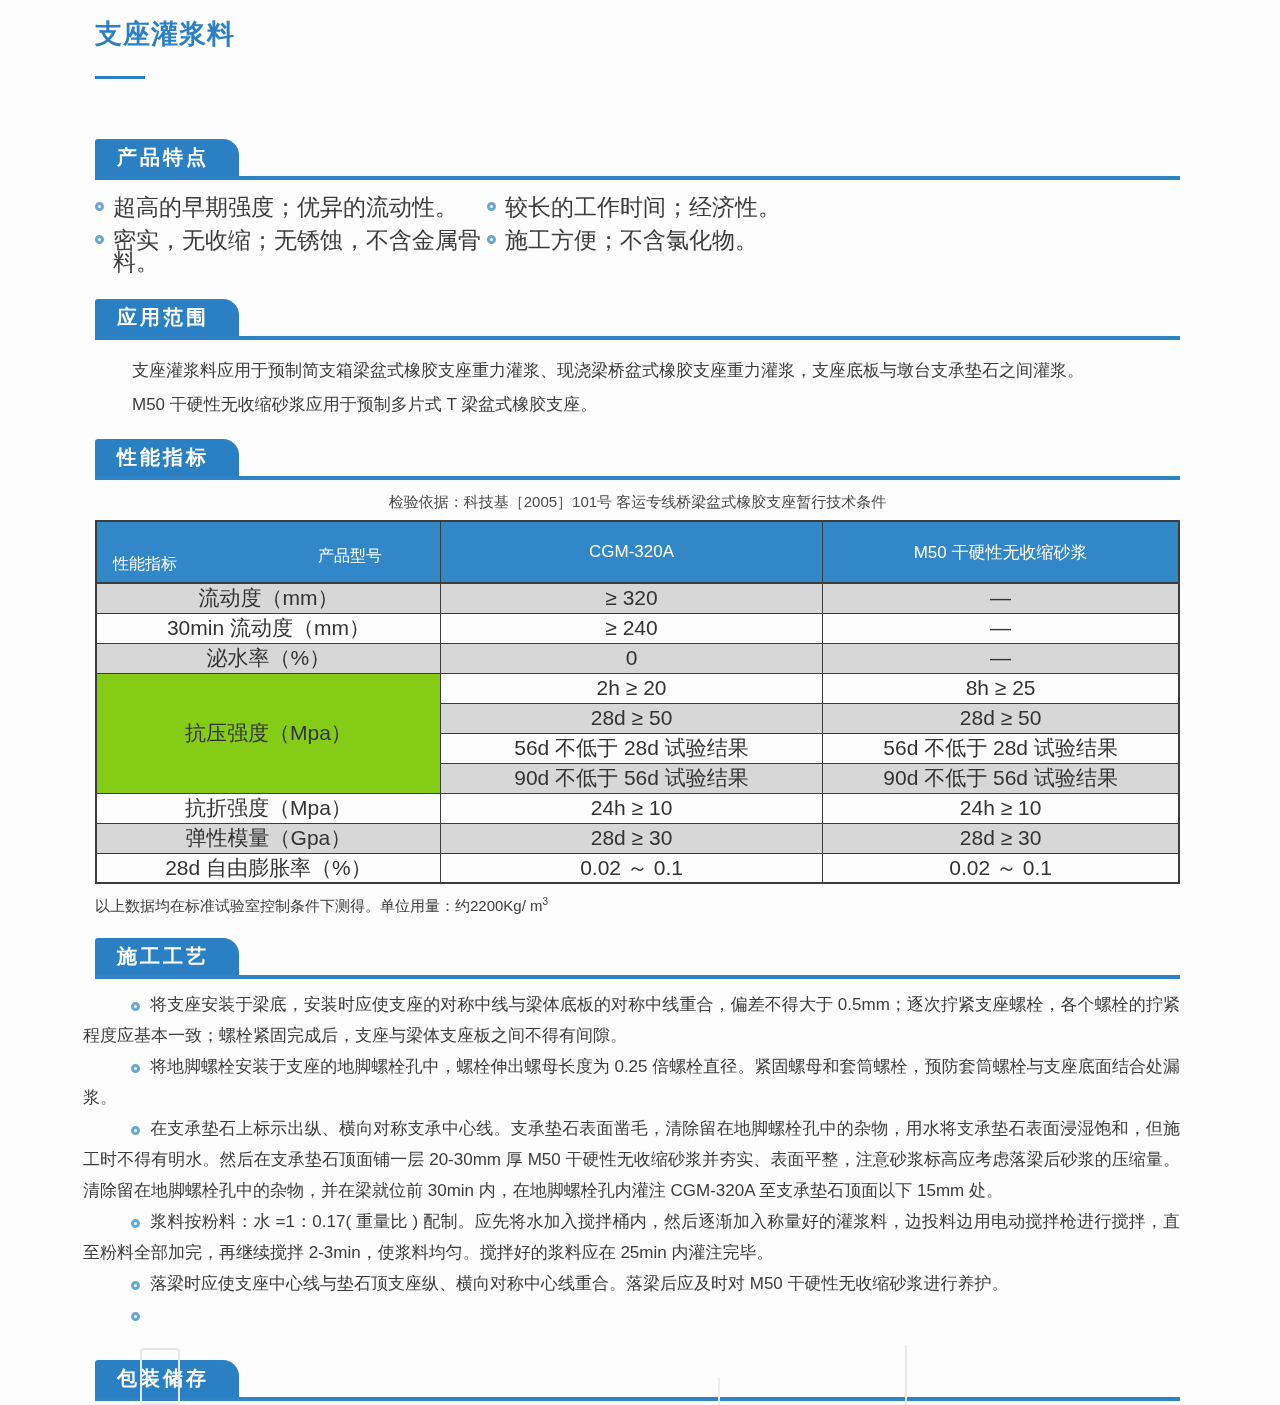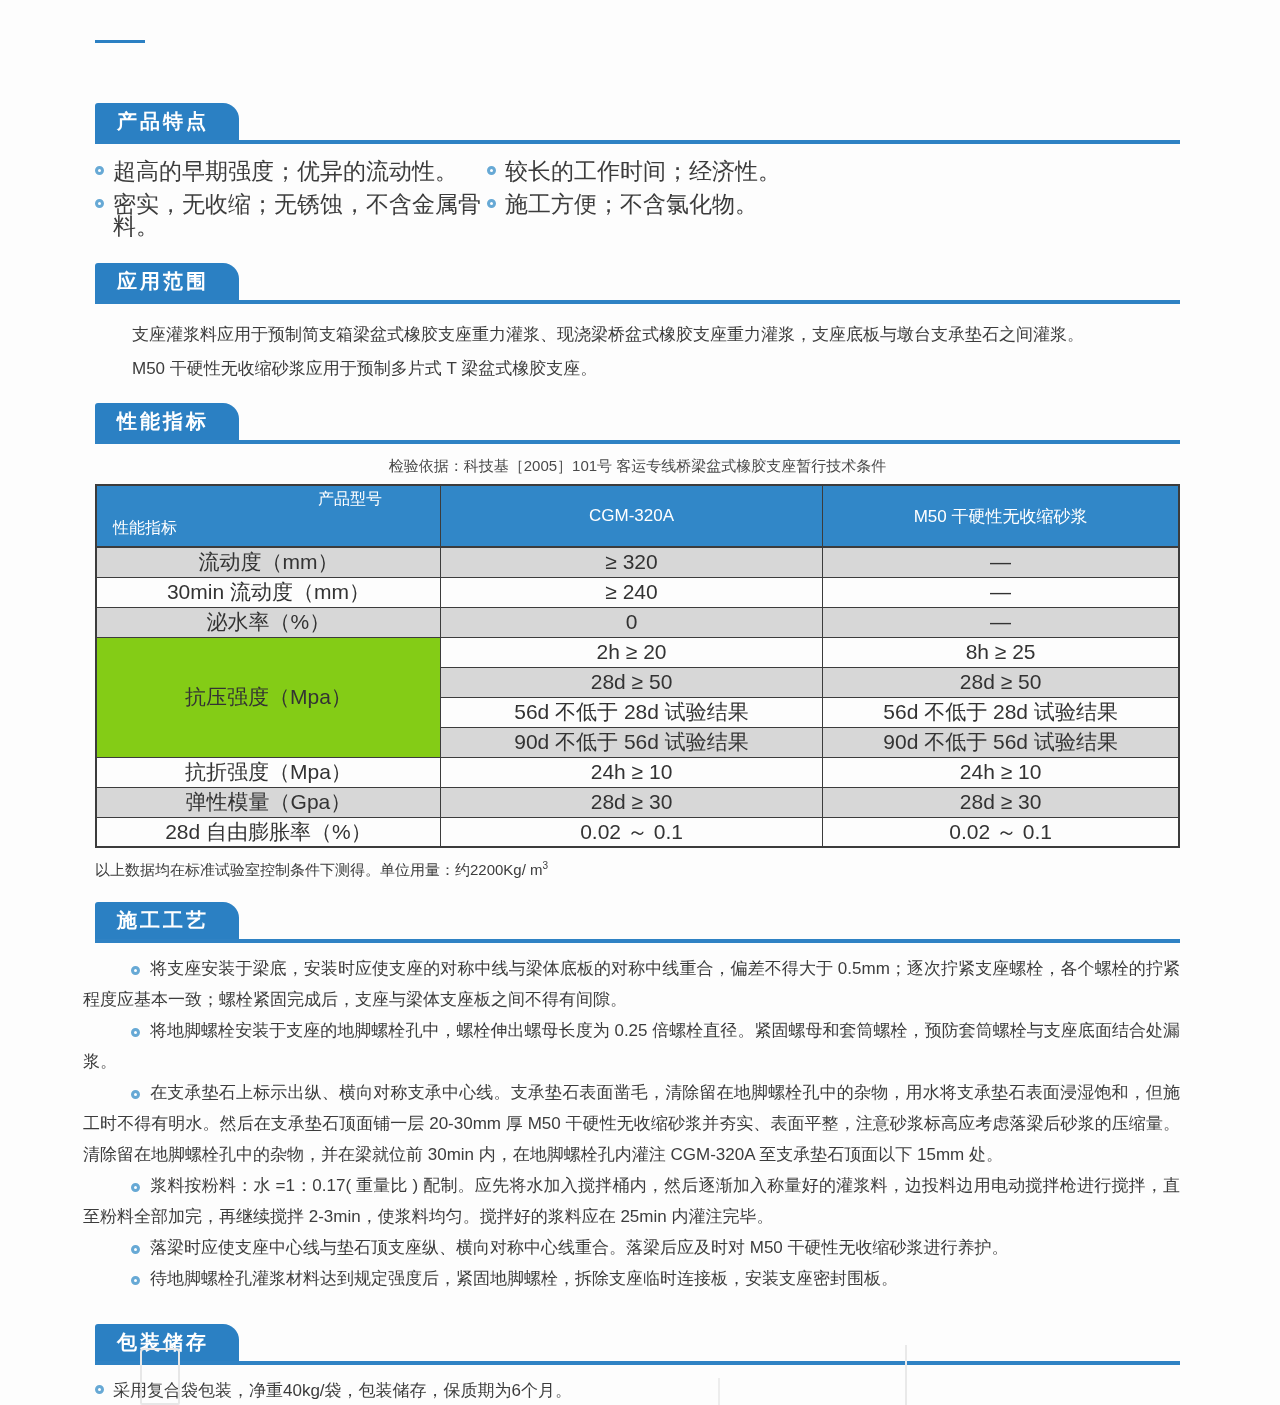--- a/index.html
+++ b/index.html
@@ -38,21 +38,21 @@
   
   .basis { margin-top:13px; text-align:center; font-size:15px; color:#4a4a4a; }
   table.spec { width:100%; margin-top:8px; border-collapse:collapse; border:2px solid #3c3c3c; table-layout:fixed; }
   table.spec th, table.spec td { border:1px solid #3c3c3c; text-align:center; font-size:21px;
                                  color:#333333; height:30px; padding:0 4px; font-weight:normal; }
   table.spec thead th { background:#3187c8; color:#ffffff; height:62px; font-size:17px; border-bottom:2px solid #3c3c3c; }
   table.spec tr.shade td { background:#d7d7d7; }
   table.spec td.mergecell { background:#84cc16; }
   .corner { position:relative; padding:0;
             background:linear-gradient(to bottom right, rgba(0,0,0,0) calc(50% - 1.2px), #3c3c3c calc(50% - 1.2px), #3c3c3c calc(50% + 1.2px), rgba(0,0,0,0) calc(50% + 1.2px)), #3187c8; }
-  .corner .c-top { position:absolute; top:3px; right:58px; font-size:16px; }
+  .corner .c-top { position:absolute; top:24px; right:58px; font-size:16px; }
   .corner .c-bottom { position:absolute; bottom:7px; left:16px; font-size:16px; }
   .table-note { margin-top:12px; font-size:15px; color:#3c3c3c; }
   .table-note sup { font-size:10px; }
 
   
   .construction { margin-top:10px; margin-left:-12px; }
   .construction p { font-size:17px; line-height:31px; text-align:justify; text-indent:48px; color:#3c3c3c; }
   .construction .ring { margin-right:10px; margin-top:0; vertical-align:-1px; }
 
   
@@ -63,20 +63,21 @@
   .artifact-bag { left:140px; top:1348px; width:40px; height:57px; border:2px solid #e7e7e7; border-radius:4px 4px 2px 2px; }
   .artifact-line1 { left:905px; top:1345px; width:2px; height:60px; background:#e9e9e9; }
   .artifact-line2 { left:718px; top:1378px; width:2px; height:27px; background:#ededed; }
 </style>
 </head>
 <body>
 
 <div class="page">
   <div class="inner">
 
+    <div class="page-title">支座灌浆料</div>
     <div class="title-rule"></div>
 
     <div class="section-head head-features">
       <span class="section-tab">产品特点</span>
     </div>
     <div class="feature-grid">
       <div class="feature-item">
         <span class="ring"></span>
         <span>超高的早期强度；优异的流动性。</span>
       </div>
@@ -179,21 +180,21 @@
 
     <div class="section-head head-construction">
       <span class="section-tab">施工工艺</span>
     </div>
     <div class="construction">
       <p><span class="ring"></span><span>将支座安装于梁底，安装时应使支座的对称中线与梁体底板的对称中线重合，偏差不得大于 0.5mm；逐次拧紧支座螺栓，各个螺栓的拧紧程度应基本一致；螺栓紧固完成后，支座与梁体支座板之间不得有间隙。</span></p>
       <p><span class="ring"></span><span>将地脚螺栓安装于支座的地脚螺栓孔中，螺栓伸出螺母长度为 0.25 倍螺栓直径。紧固螺母和套筒螺栓，预防套筒螺栓与支座底面结合处漏浆。</span></p>
       <p><span class="ring"></span><span>在支承垫石上标示出纵、横向对称支承中心线。支承垫石表面凿毛，清除留在地脚螺栓孔中的杂物，用水将支承垫石表面浸湿饱和，但施工时不得有明水。然后在支承垫石顶面铺一层 20-30mm 厚 M50 干硬性无收缩砂浆并夯实、表面平整，注意砂浆标高应考虑落梁后砂浆的压缩量。清除留在地脚螺栓孔中的杂物，并在梁就位前 30min 内，在地脚螺栓孔内灌注 CGM-320A 至支承垫石顶面以下 15mm 处。</span></p>
       <p><span class="ring"></span><span>浆料按粉料：水 =1：0.17( 重量比 ) 配制。应先将水加入搅拌桶内，然后逐渐加入称量好的灌浆料，边投料边用电动搅拌枪进行搅拌，直至粉料全部加完，再继续搅拌 2-3min，使浆料均匀。搅拌好的浆料应在 25min 内灌注完毕。</span></p>
       <p><span class="ring"></span><span>落梁时应使支座中心线与垫石顶支座纵、横向对称中心线重合。落梁后应及时对 M50 干硬性无收缩砂浆进行养护。</span></p>
-      <p><span class="ring"></span><span>待地脚螺栓孔灌浆材料达到规定强度后，紧固地脚螺栓，拆除支座临时连接板，安装支座密封围板。</span></p>
+      <p><span class="ring"></span></p>
     </div>
 
     <div class="section-head head-packaging">
       <span class="section-tab">包装储存</span>
     </div>
     <div class="pack-item">
       <span class="ring"></span>
       <span>采用复合袋包装，净重40kg/袋，包装储存，保质期为6个月。</span>
     </div>
 

